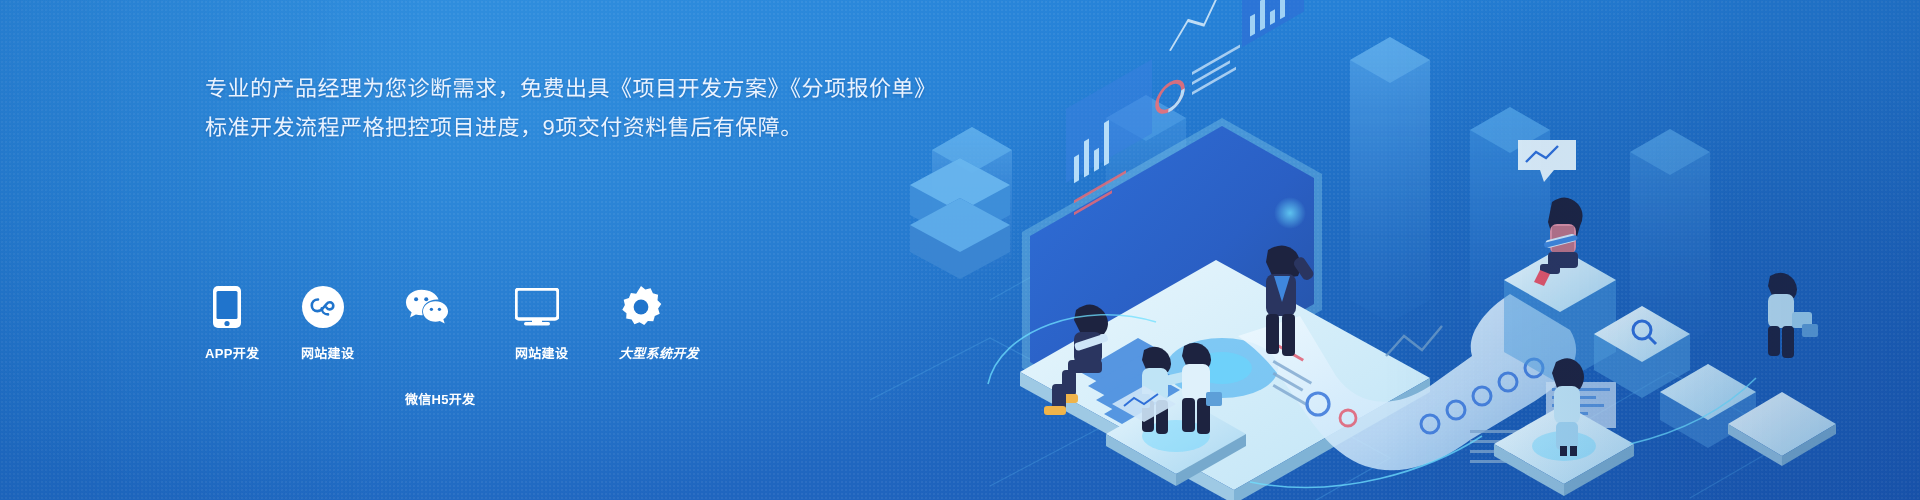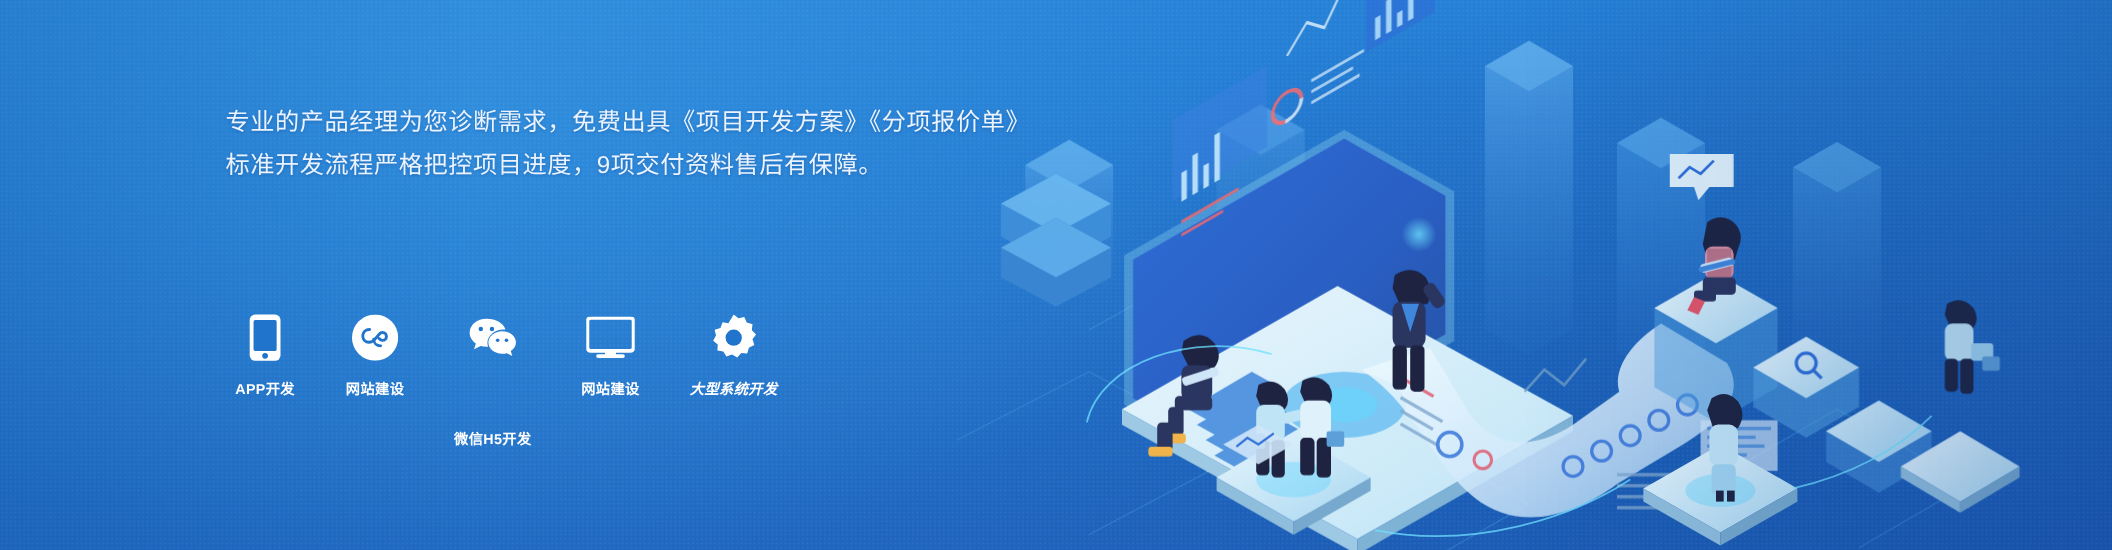--- a/index.html
+++ b/index.html
@@ -28,30 +28,30 @@
     background:linear-gradient(90deg, rgba(10,60,140,.18) 0%, rgba(10,60,140,0) 22%, rgba(10,60,140,0) 72%, rgba(12,56,132,.22) 100%);
   }
 
   
   .copy{ position:absolute; left:205px; top:70px; width:720px; }
   .headline{
     font-size:47px; font-weight:700; color:#ffffff; letter-spacing:2px;
     line-height:1.15; white-space:nowrap;
     text-shadow:0 2px 6px rgba(8,46,110,.35);
   }
-  .sub{ margin-top:22px; }
+  .sub{ }
   .sub-line{
     font-size:22px; color:#eaf3ff; line-height:1.75; letter-spacing:.5px;
     white-space:nowrap; text-shadow:0 1px 3px rgba(8,46,110,.3);
   }
 
   
   .services{ position:absolute; left:205px; top:285px; display:flex; align-items:flex-start; }
   .svc{
-    display:flex; flex-direction:column; align-items:center;
+    display:flex; flex-direction:column; 
     width:72px; margin-right:24px; cursor:pointer;
   }
   .svc:last-child{ margin-right:0; }
   .svc-icon{
     width:44px; height:44px; display:flex; align-items:center; justify-content:center;
     margin-bottom:14px;
   }
   .svc-icon svg{ display:block; fill:#ffffff; }
   .svc-label{
     font-size:13px; font-weight:700; color:#ffffff; white-space:nowrap; letter-spacing:.3px;

